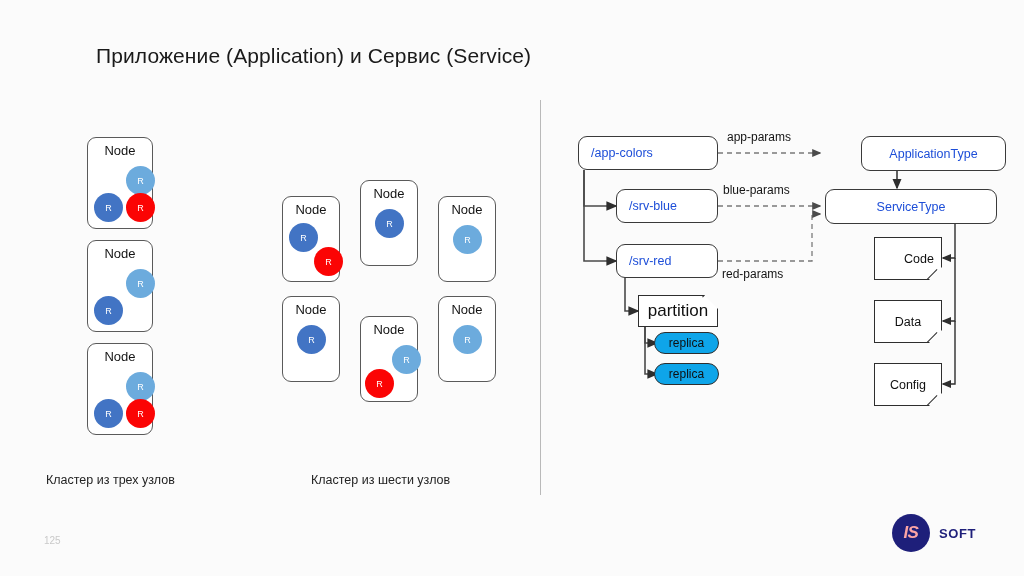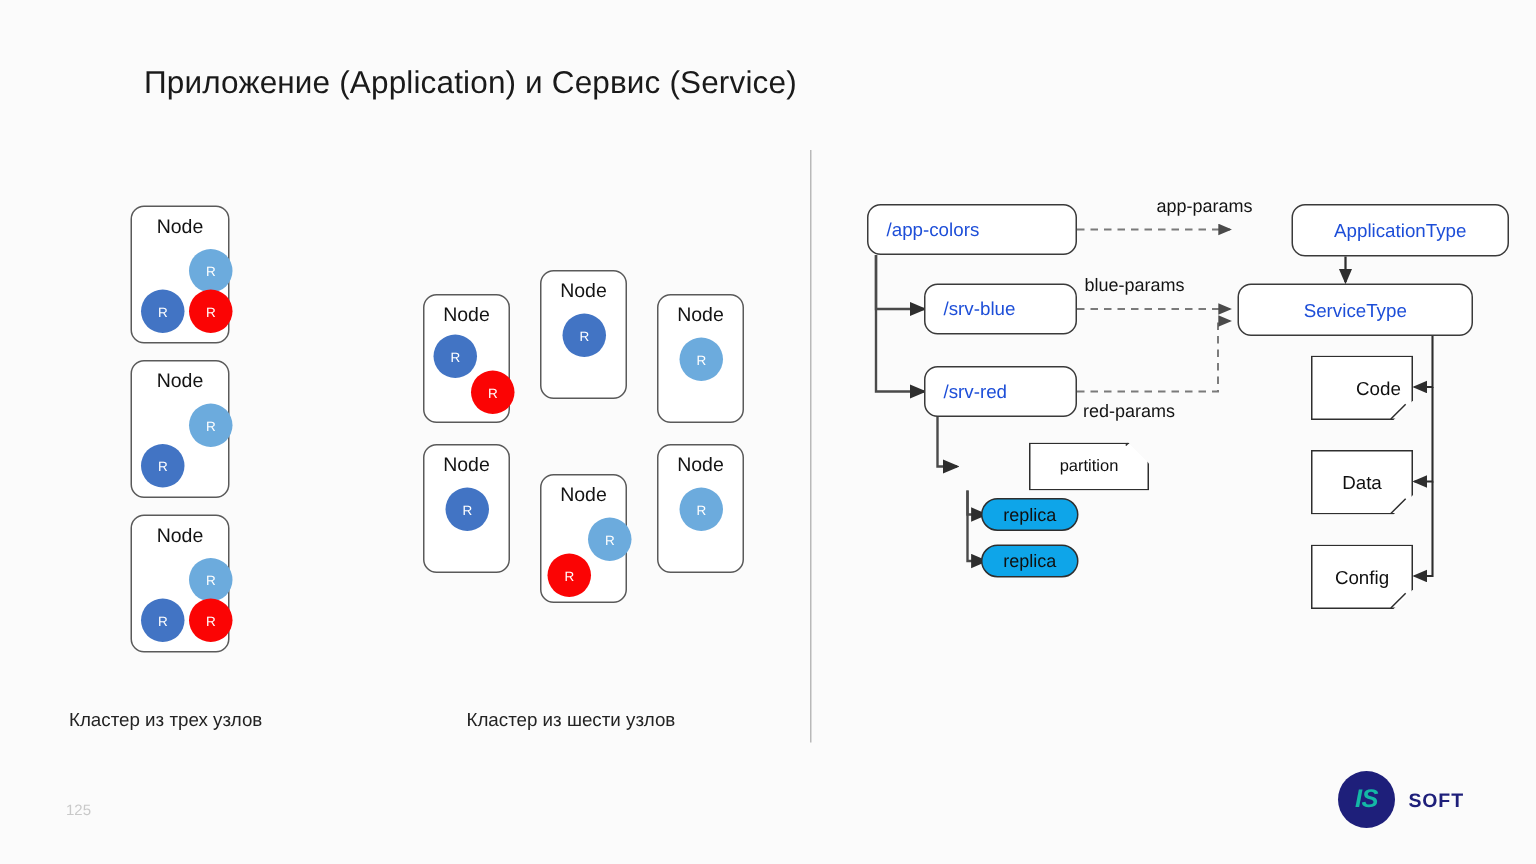--- a/index.html
+++ b/index.html
@@ -79,24 +79,23 @@
     color: #1d4ed8;
   }
   .rbox.center { justify-content: center; }
   .rbox.left   { justify-content: flex-start; padding-left: 12px; }
 
   .cutbox {
     position: absolute;
     background: #ffffff;
     border: 1.3px solid #2e2e2e;
     display: flex; align-items: center; justify-content: center;
-    font-size: 11px;
+    font-size: 17px;
     color: #101010;
     clip-path: polygon(0 0, calc(100% - 14px) 0, 100% 14px, 100% 100%, 0 100%);
-    margin-left: 48px;
   }
   .cutbox .cutline {
     position: absolute; top: 0; right: 0;
     width: 15px; height: 15px;
     border-left: 1.3px solid #2e2e2e;
     transform: rotate(45deg) translate(5px, -4px);
     transform-origin: top right;
   }
 
   .stadium {
@@ -144,21 +143,21 @@
   }
   .logo {
     position: absolute;
     right: 48px; bottom: 24px;
     display: flex; align-items: center; gap: 9px;
   }
   .logo-mark {
     width: 38px; height: 38px; border-radius: 50%;
     background: #1e1f7a;
     display: flex; align-items: center; justify-content: center;
-    color: #14b8a6;
+    color: #fca5a5;
     font-style: italic;
     font-weight: bold;
     font-size: 17px;
     letter-spacing: -.5px;
   }
   .logo-text {
     font-size: 13px; font-weight: bold;
     color: #1e1f7a; letter-spacing: .6px;
   }
 </style>
@@ -265,26 +264,26 @@
   <div class="rbox left" style="left:616px; top:244px; width:102px; height:34px;">/srv-red</div>
 
   <div class="cutbox" style="left:638px; top:295px; width:80px; height:32px;">
     <span>partition</span>
     <span class="cutline"></span>
   </div>
 
   <div class="stadium" style="left:654px; top:332px; width:65px; height:22px;">replica</div>
   <div class="stadium" style="left:654px; top:363px; width:65px; height:22px;">replica</div>
 
-  <div class="edge-label" style="left:727px; top:130px;margin-left:44px;">app-params</div>
+  <div class="edge-label" style="left:727px; top:130px;">app-params</div>
   <div class="edge-label" style="left:723px; top:183px;">blue-params</div>
   <div class="edge-label" style="left:722px; top:267px;">red-params</div>
 
   <div class="rbox center" style="left:825px; top:136px; width:145px; height:35px;margin-left:36px;">ApplicationType</div>
-  <div class="rbox center" style="left:825px; top:189px; width:157px; height:35px;">ServiceType</div>
+  <div class="rbox center" style="left:825px; top:189px; width:172px; height:35px;">ServiceType</div>
 
   <div class="docbox" style="left:874px; top:237px; width:68px; height:43px;padding-left:22px;">
     <span>Code</span>
     <span class="fold"></span>
   </div>
   <div class="docbox" style="left:874px; top:300px; width:68px; height:43px;">
     <span>Data</span>
     <span class="fold"></span>
   </div>
   <div class="docbox" style="left:874px; top:363px; width:68px; height:43px;">

